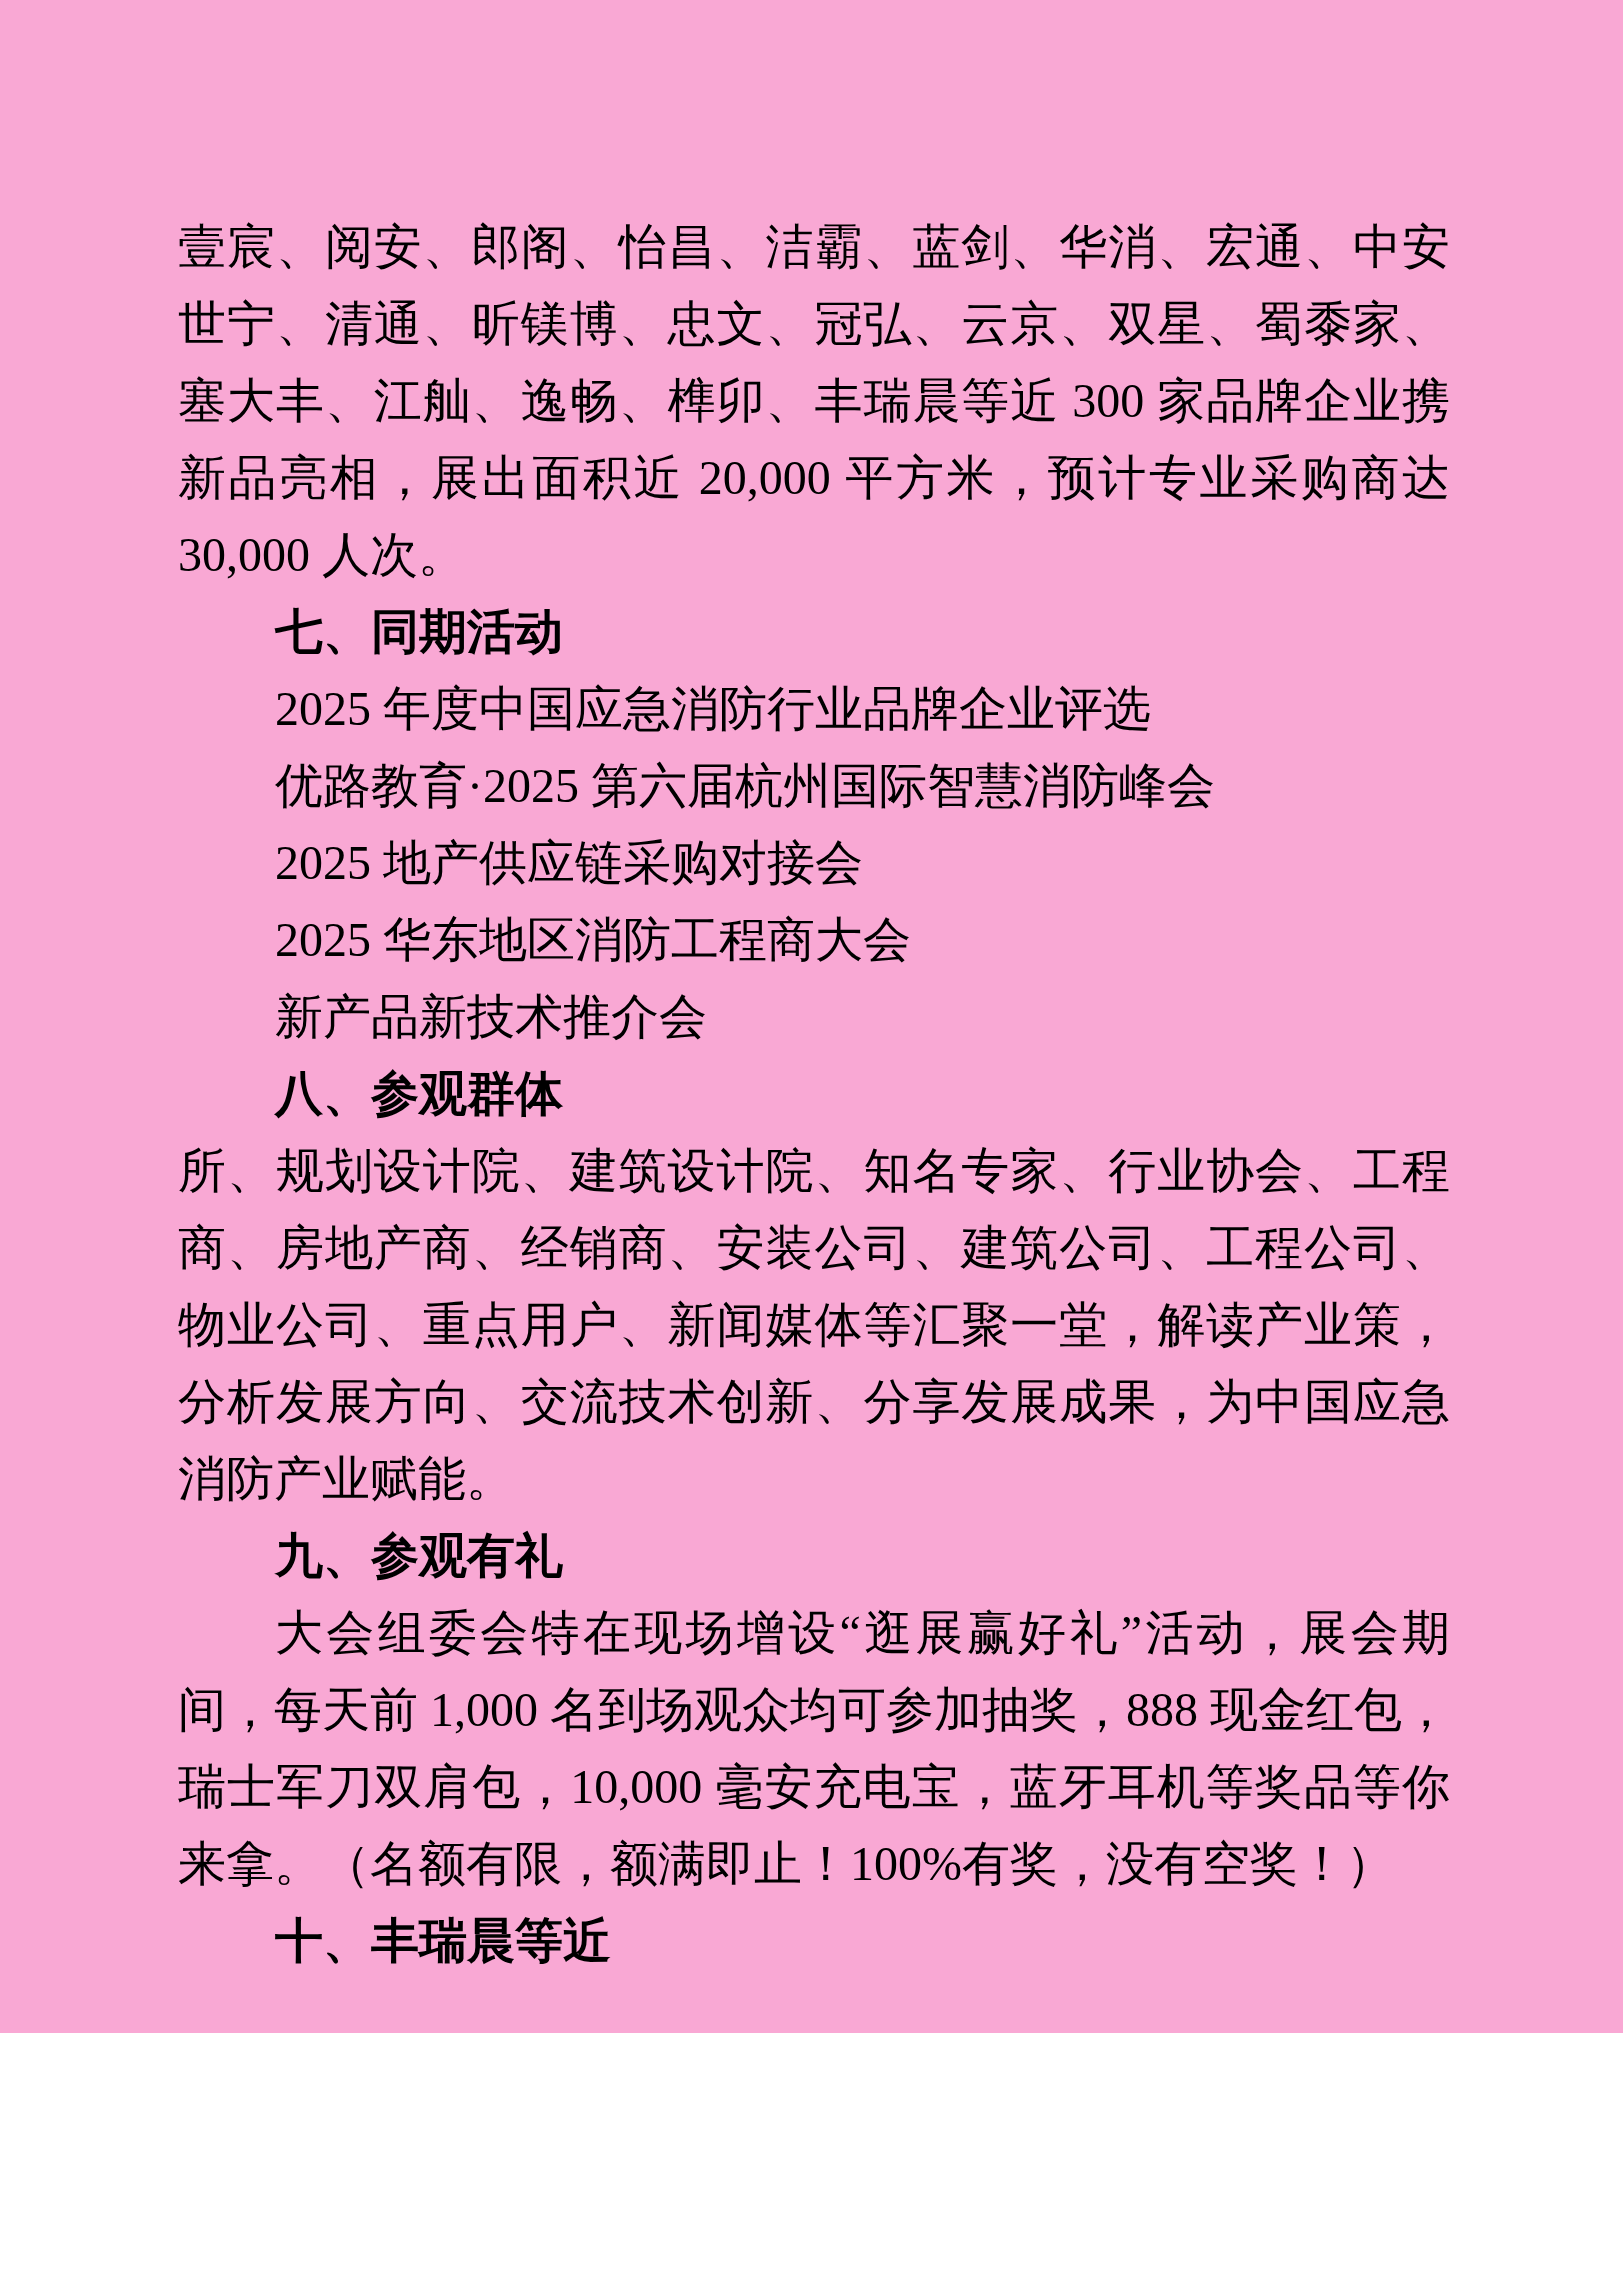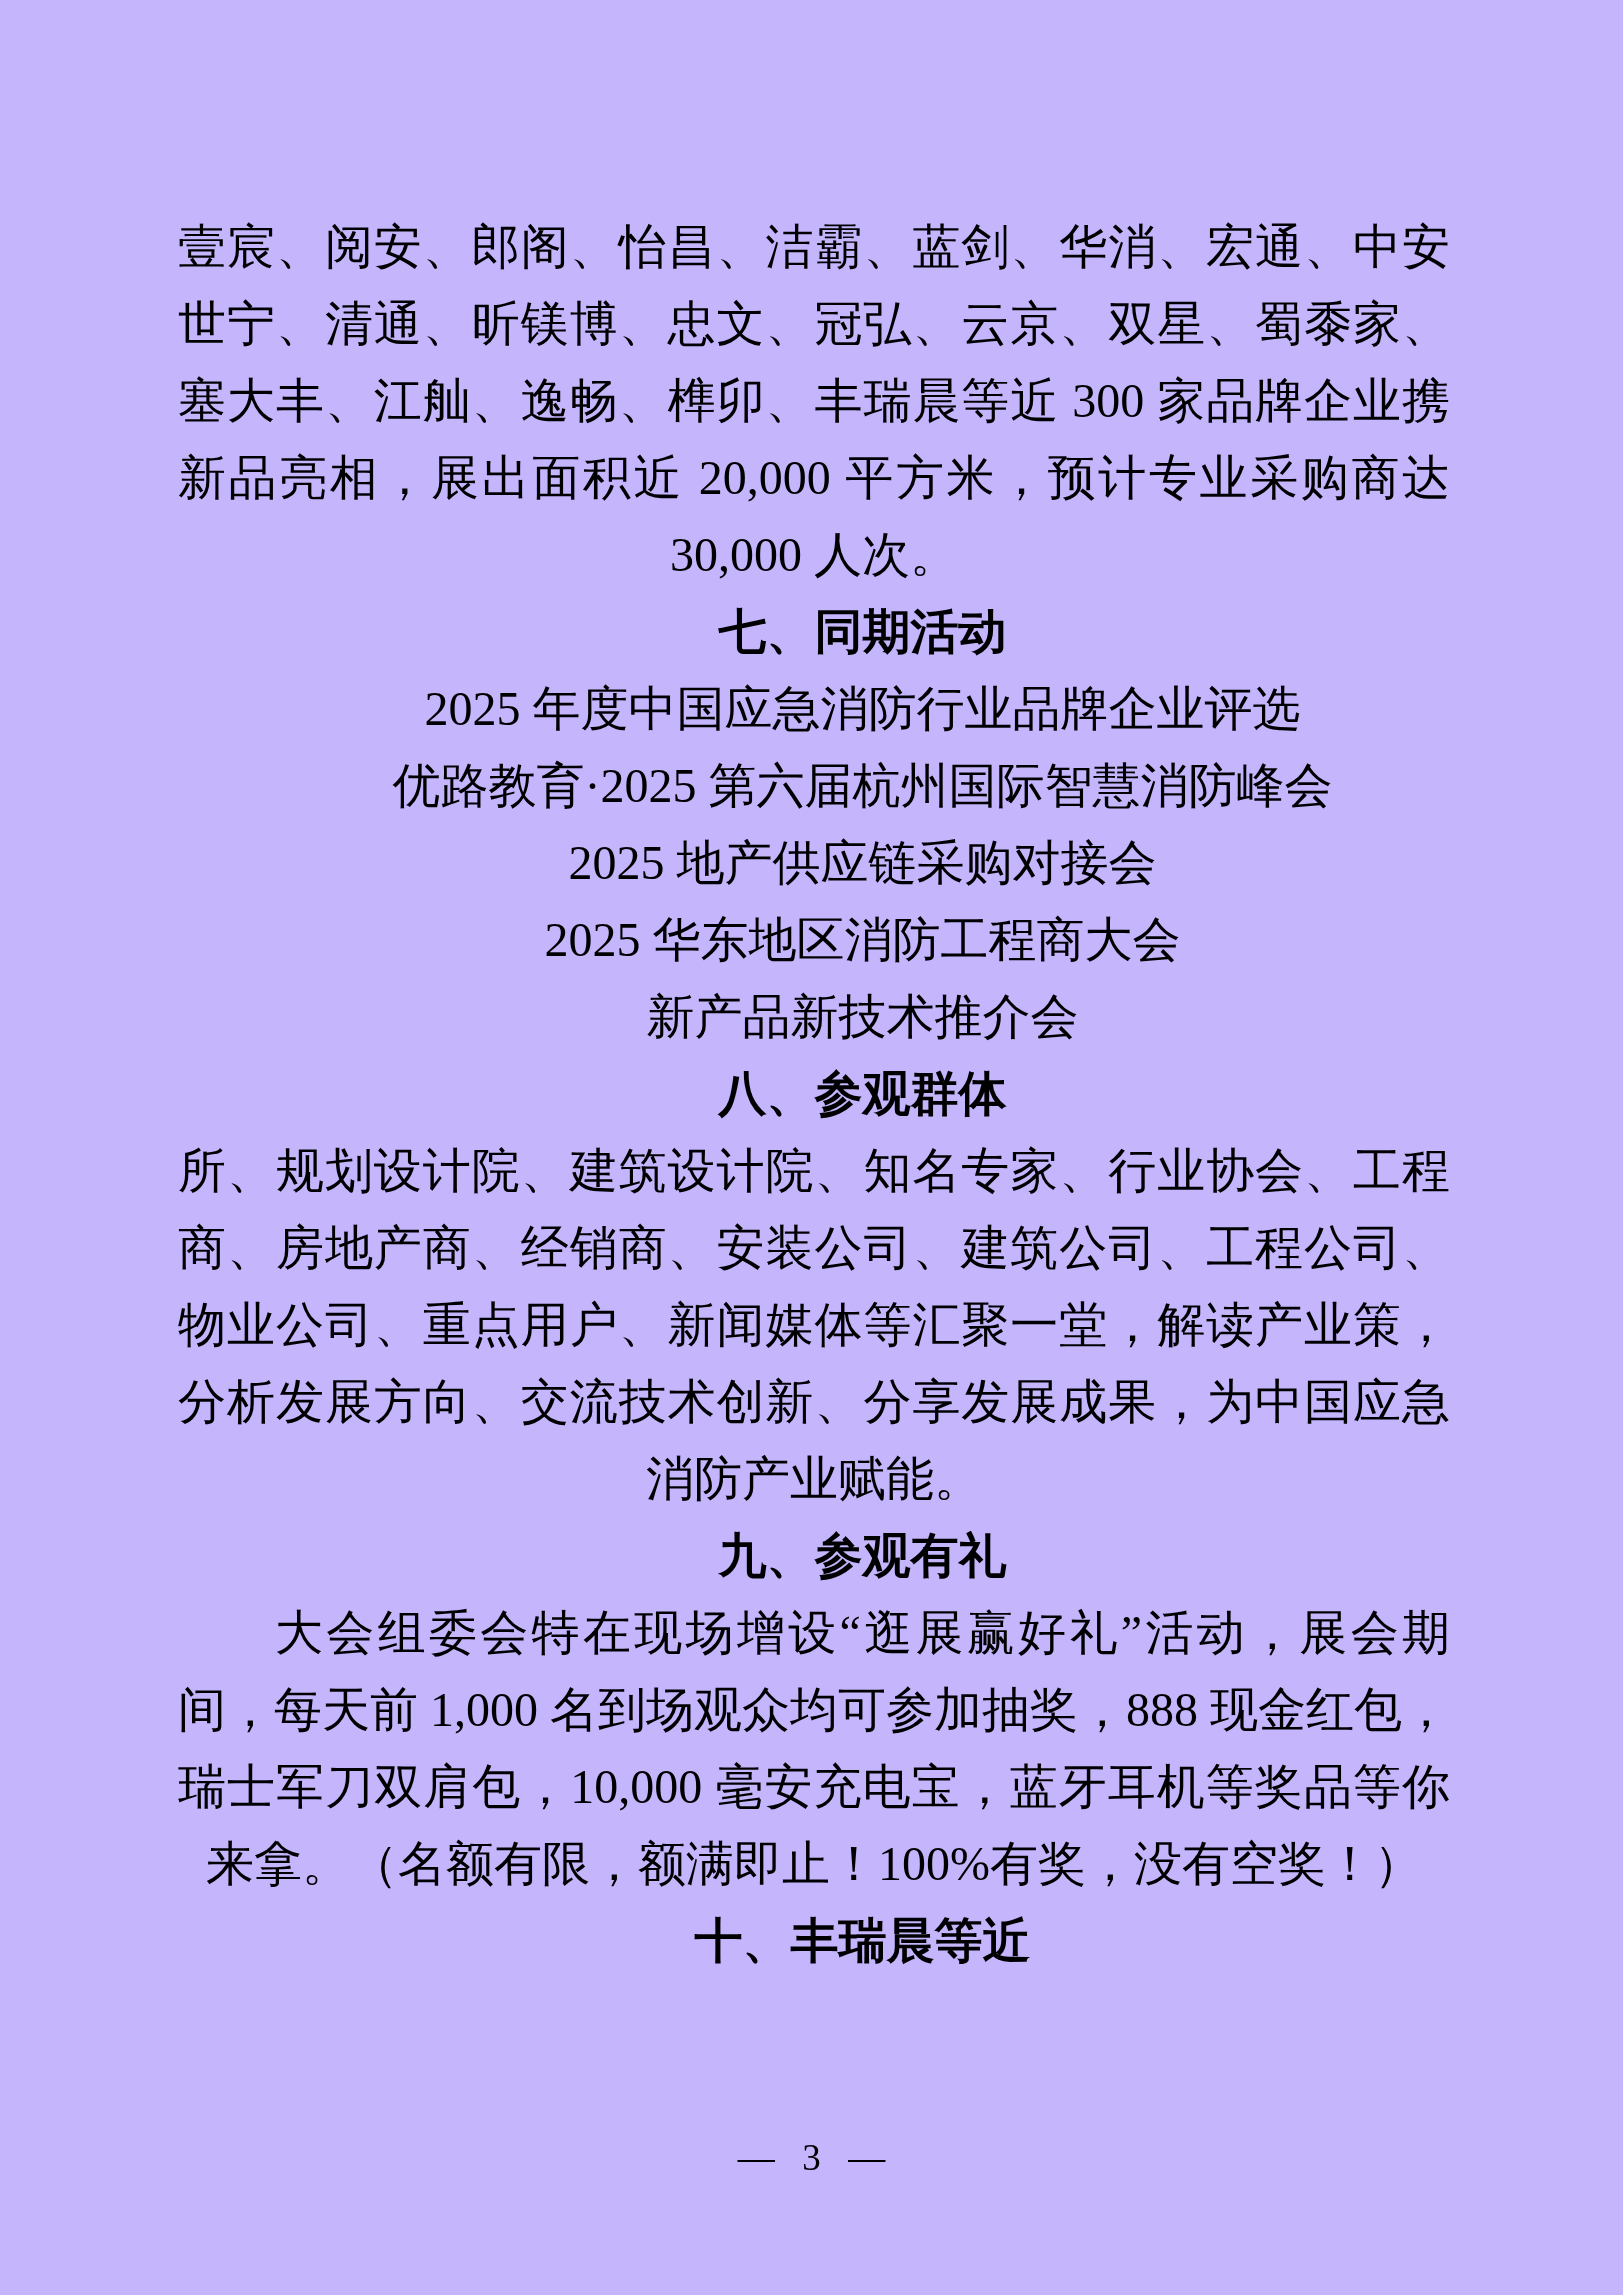--- a/index.html
+++ b/index.html
@@ -3,40 +3,39 @@
 <meta charset="utf-8">
 <style>
   html, body {
     margin: 0;
     padding: 0;
     background: #ffffff;
   }
   .page {
     position: relative;
     width: 1623px;
-    height: 2295px;
-    background: #c4b5fd;
+    height: 2033px;
+    background: #f9a8d4;
     color: #000000;
     font-family: "Liberation Serif", serif;
     overflow: hidden;
   }
   .doc-body {
     position: absolute;
     left: 178px;
     top: 208px;
     width: 1272px;
   }
   .line {
     font-size: 48px;
     line-height: 77px;
     height: 77px;
     overflow: hidden;
     white-space: normal;
     letter-spacing: 0;
-    text-align: center;
   }
   .justify {
     text-align: justify;
     text-align-last: justify;
   }
   .indent {
     padding-left: 97px;
   }
   .indent-justify {
     padding-left: 97px;

